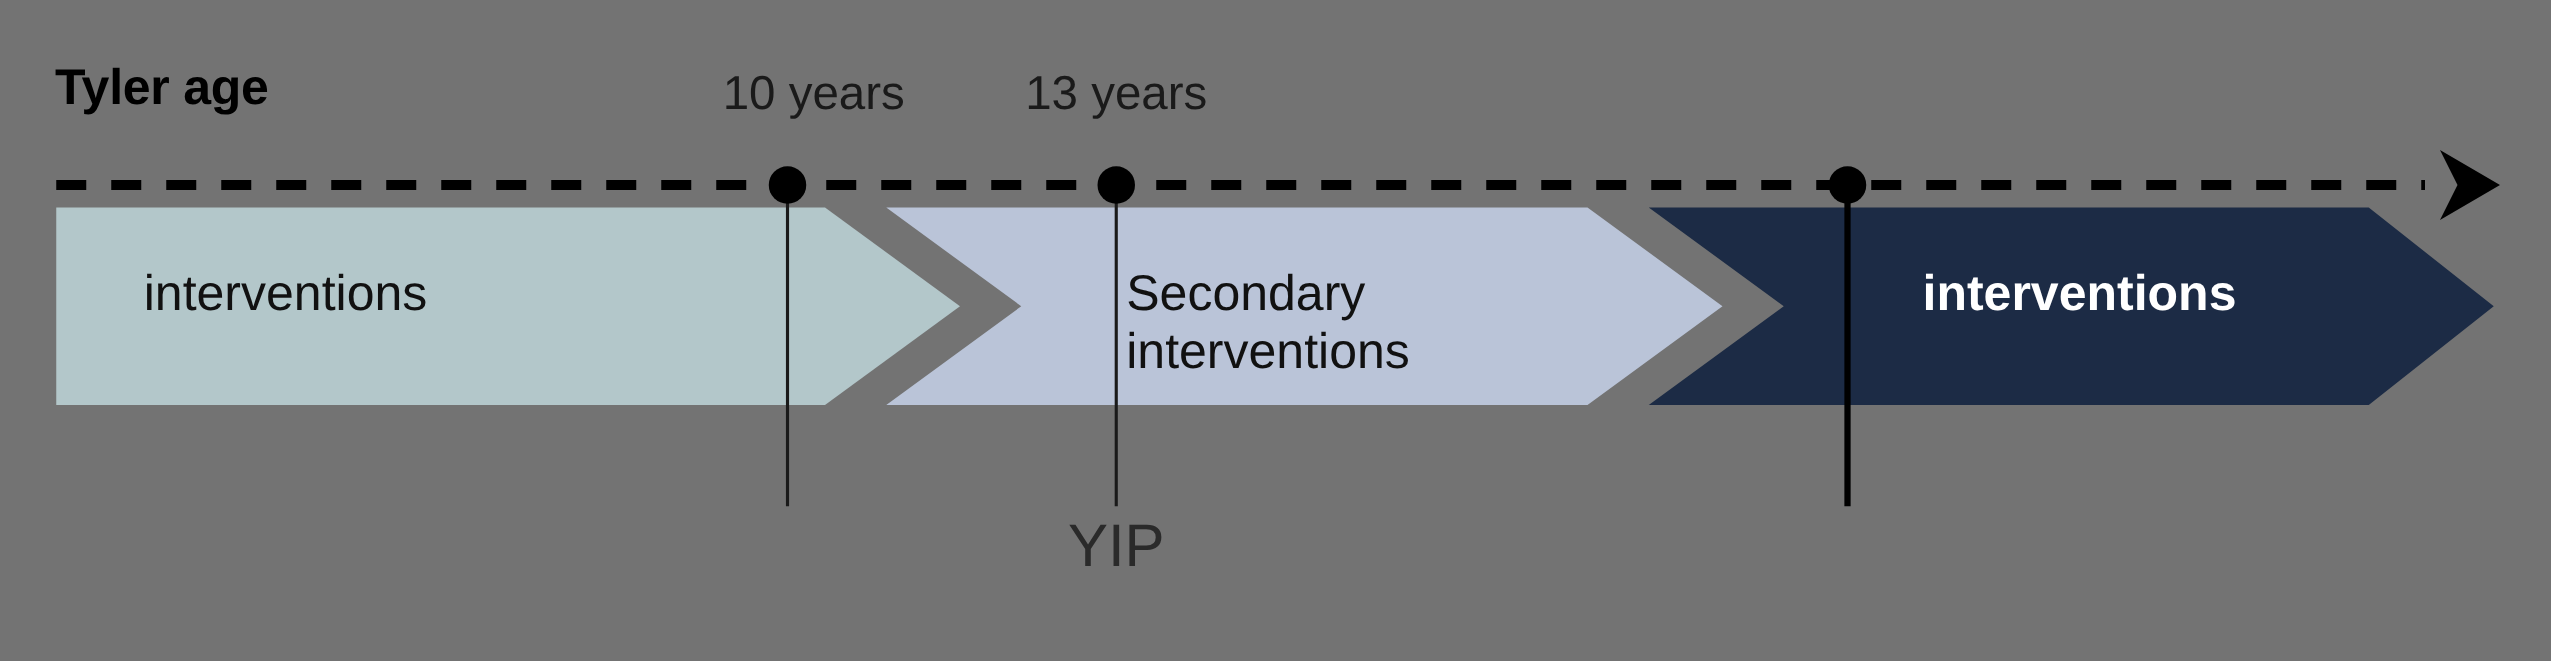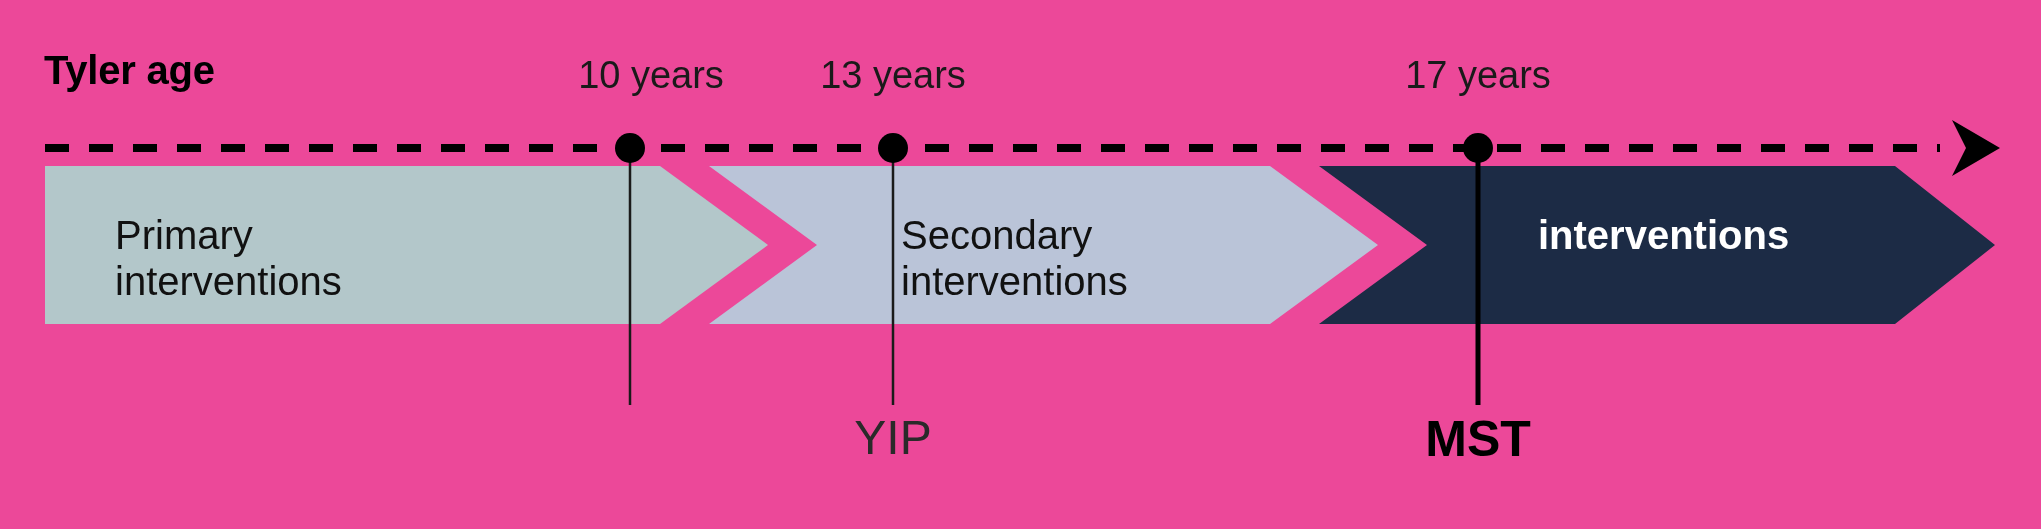--- a/index.html
+++ b/index.html
@@ -8,21 +8,21 @@
     background: #ffffff;
   }
   body {
     font-family: "Liberation Sans", sans-serif;
     -webkit-font-smoothing: antialiased;
   }
   #timeline-figure {
     position: relative;
     width: 2041px;
     height: 529px;
-    background: #ec4899;
+    background: #737373;
     overflow: hidden;
   }
   #figure-svg {
     position: absolute;
     left: 0;
     top: 0;
     width: 2041px;
     height: 529px;
     display: block;
   }
@@ -95,32 +95,29 @@
 
     <circle cx="630" cy="148" r="15" fill="#000000"></circle>
     <circle cx="893" cy="148" r="15" fill="#000000"></circle>
     <circle cx="1478" cy="148" r="15" fill="#000000"></circle>
   </svg>
 
   <div class="txt" id="axis-title">Tyler age</div>
 
   <div class="txt age-label" style="left:630px;margin-left:21px;">10 years</div>
   <div class="txt age-label" style="left:893px;">13 years</div>
-  <div class="txt age-label" style="left:1478px;">17 years</div>
 
   <div class="txt stage-label" style="left:115px; top:212px;">
-    <div>Primary</div>
     <div>interventions</div>
   </div>
 
   <div class="txt stage-label" style="left:889px; top:212px;margin-left:12px;">
     <div>Secondary</div>
     <div>interventions</div>
   </div>
 
   <div class="txt stage-label dark" style="left:1538px; top:212px;">
     <div>interventions</div>
   </div>
 
   <div class="txt prog-label" style="left:893px;">YIP</div>
-  <div class="txt prog-label bold" style="left:1478px;">MST</div>
 
 </div>
 
 </body></html>

